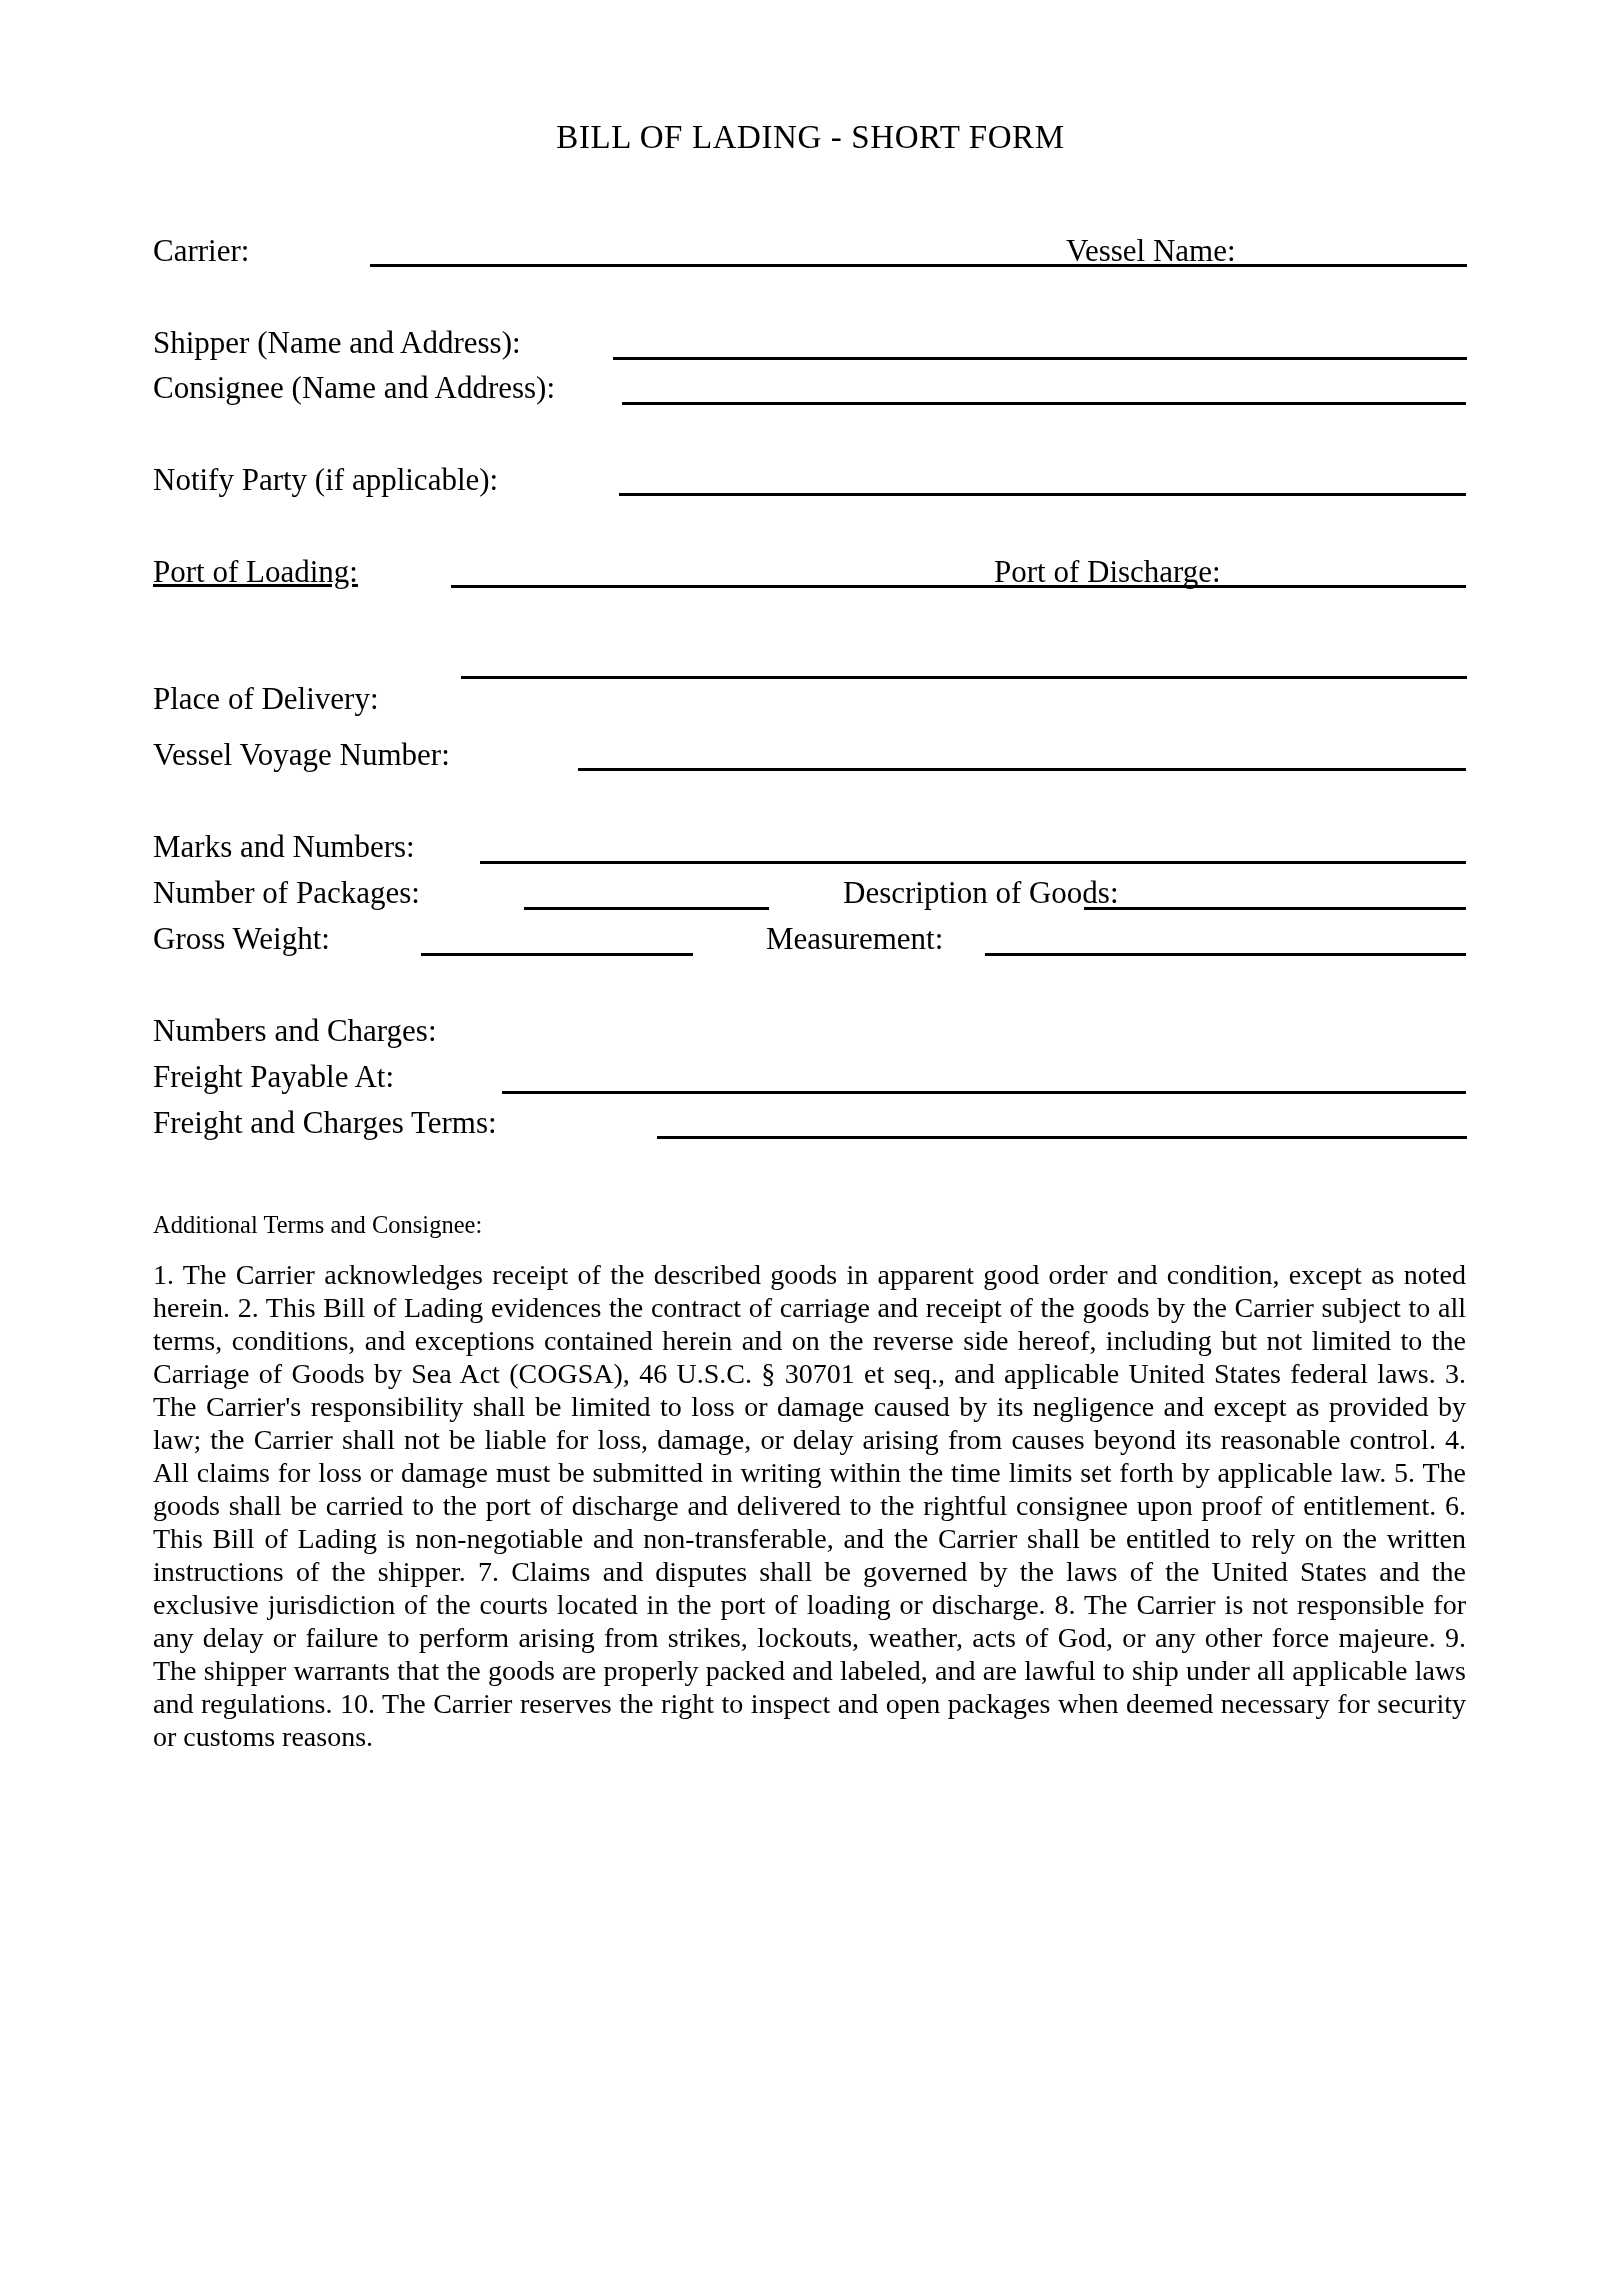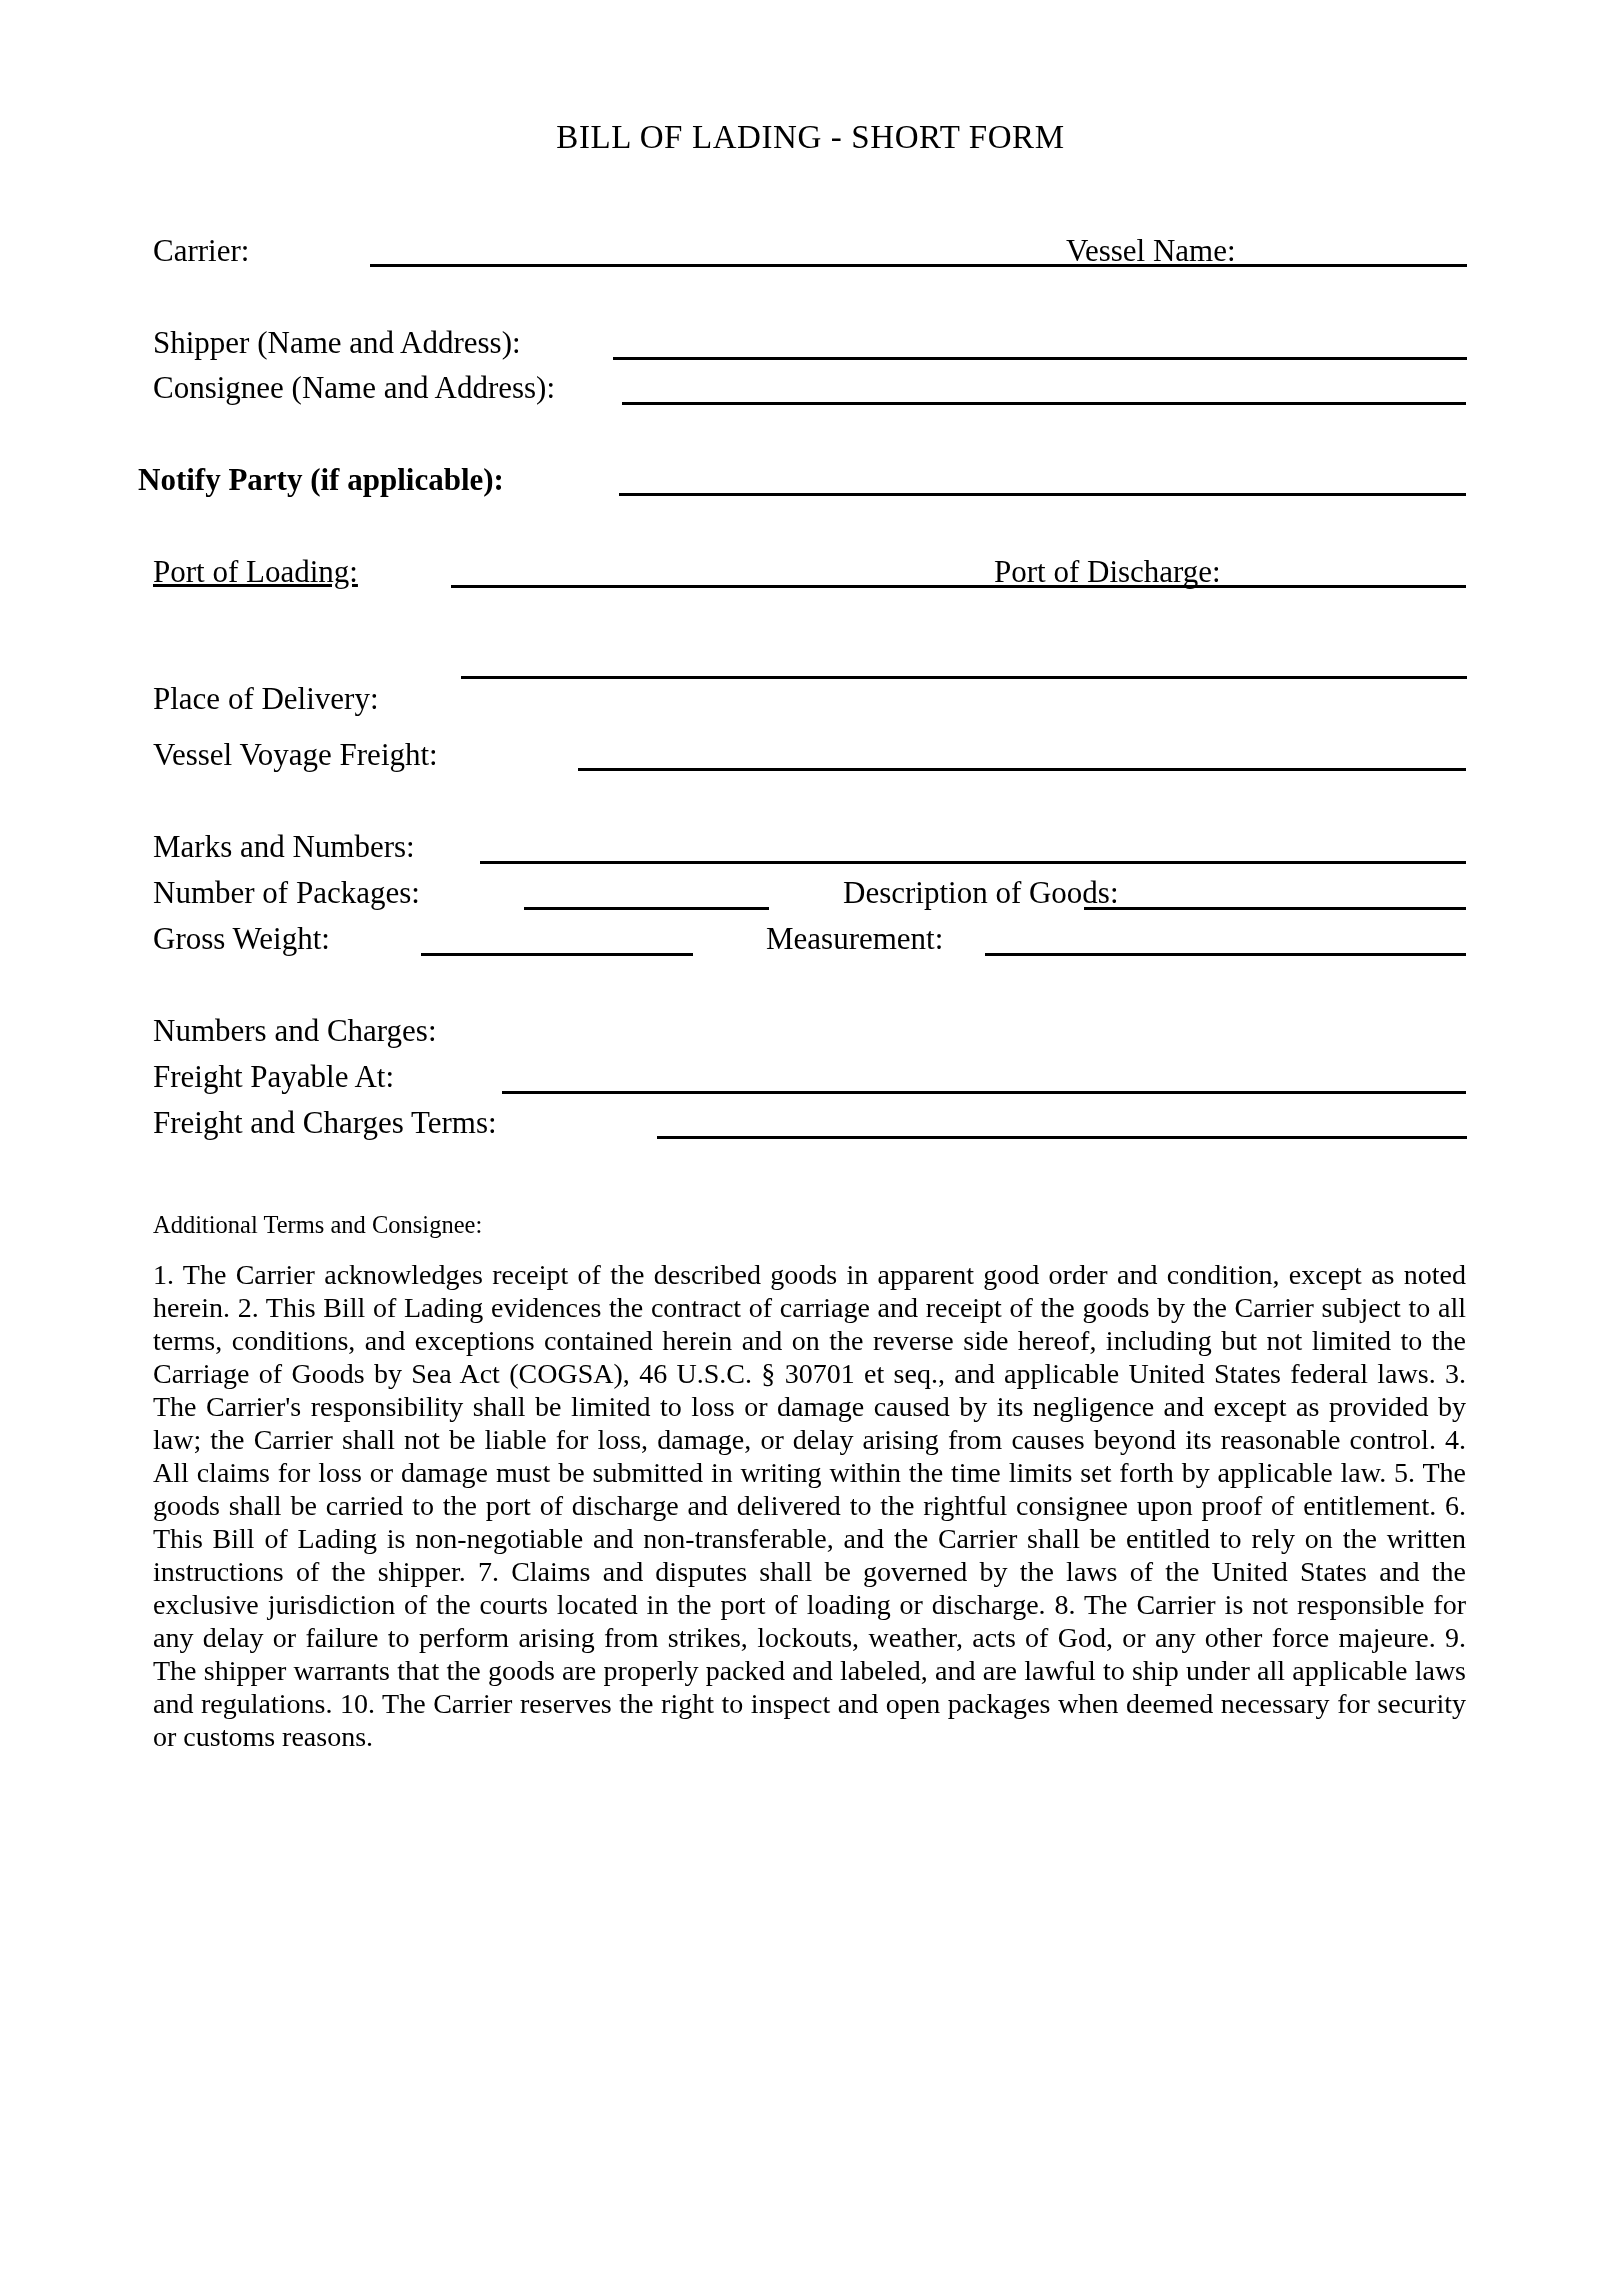--- a/index.html
+++ b/index.html
@@ -78,31 +78,31 @@
   <div class="field-label" style="left:1066px; top:236px;">Vessel Name:</div>
   <div class="rule" style="left:370px; top:264px; width:1096px;"></div>
   <div class="rule" style="left:1255px; top:264px; width:212px;"></div>
 
   <div class="field-label" style="left:153px; top:328px;">Shipper (Name and Address):</div>
   <div class="rule" style="left:613px; top:357px; width:854px;"></div>
 
   <div class="field-label" style="left:153px; top:373px;">Consignee (Name and Address):</div>
   <div class="rule" style="left:622px; top:402px; width:844px;"></div>
 
-  <div class="field-label" style="left:138px; top:465px;font-weight:bold;">Notify Party (if applicable):</div>
+  <div class="field-label" style="left:153px; top:465px;">Notify Party (if applicable):</div>
   <div class="rule" style="left:619px; top:493px; width:847px;"></div>
 
   <div class="field-label" style="left:153px; top:557px;text-decoration:underline;">Port of Loading:</div>
   <div class="field-label" style="left:994px; top:557px;">Port of Discharge:</div>
   <div class="rule" style="left:451px; top:585px; width:1015px;"></div>
 
   <div class="field-label" style="left:153px; top:648px;margin-top:36px;">Place of Delivery:</div>
   <div class="rule" style="left:461px; top:676px; width:1006px;"></div>
 
-  <div class="field-label" style="left:153px; top:740px;">Vessel Voyage Freight:</div>
+  <div class="field-label" style="left:153px; top:740px;">Vessel Voyage Number:</div>
   <div class="rule" style="left:578px; top:768px; width:888px;"></div>
 
   <div class="field-label" style="left:153px; top:832px;">Marks and Numbers:</div>
   <div class="rule" style="left:480px; top:861px; width:986px;"></div>
 
   <div class="field-label" style="left:153px; top:878px;">Number of Packages:</div>
   <div class="field-label" style="left:843px; top:878px;">Description of Goods:</div>
   <div class="rule" style="left:524px; top:907px; width:245px;"></div>
   <div class="rule" style="left:1084px; top:907px; width:382px;"></div>
 

